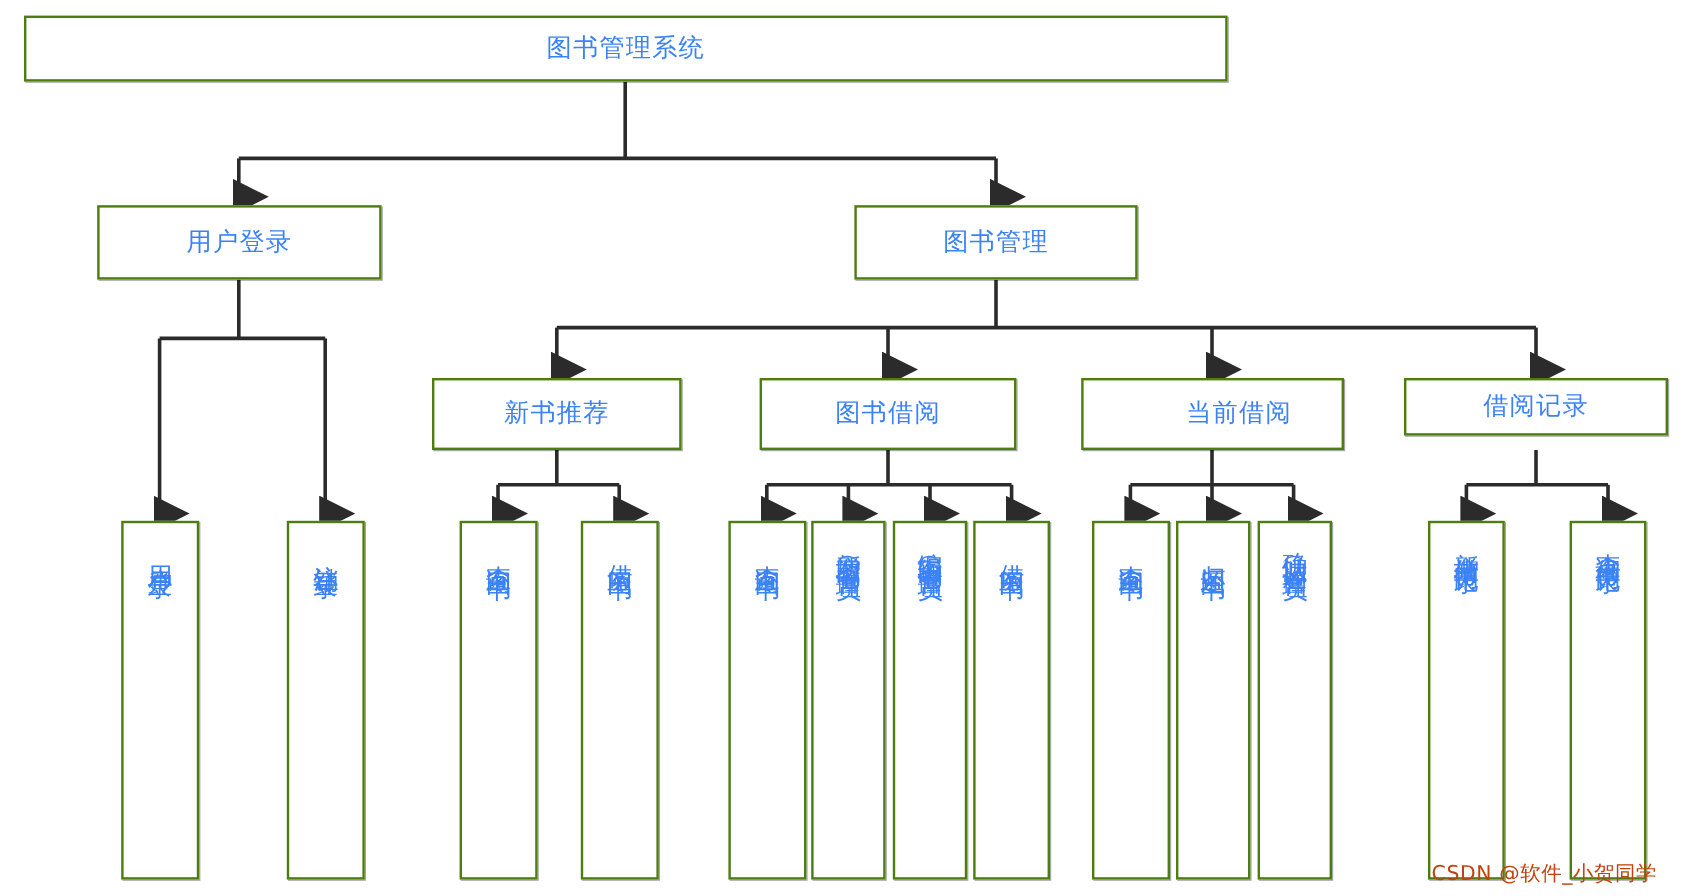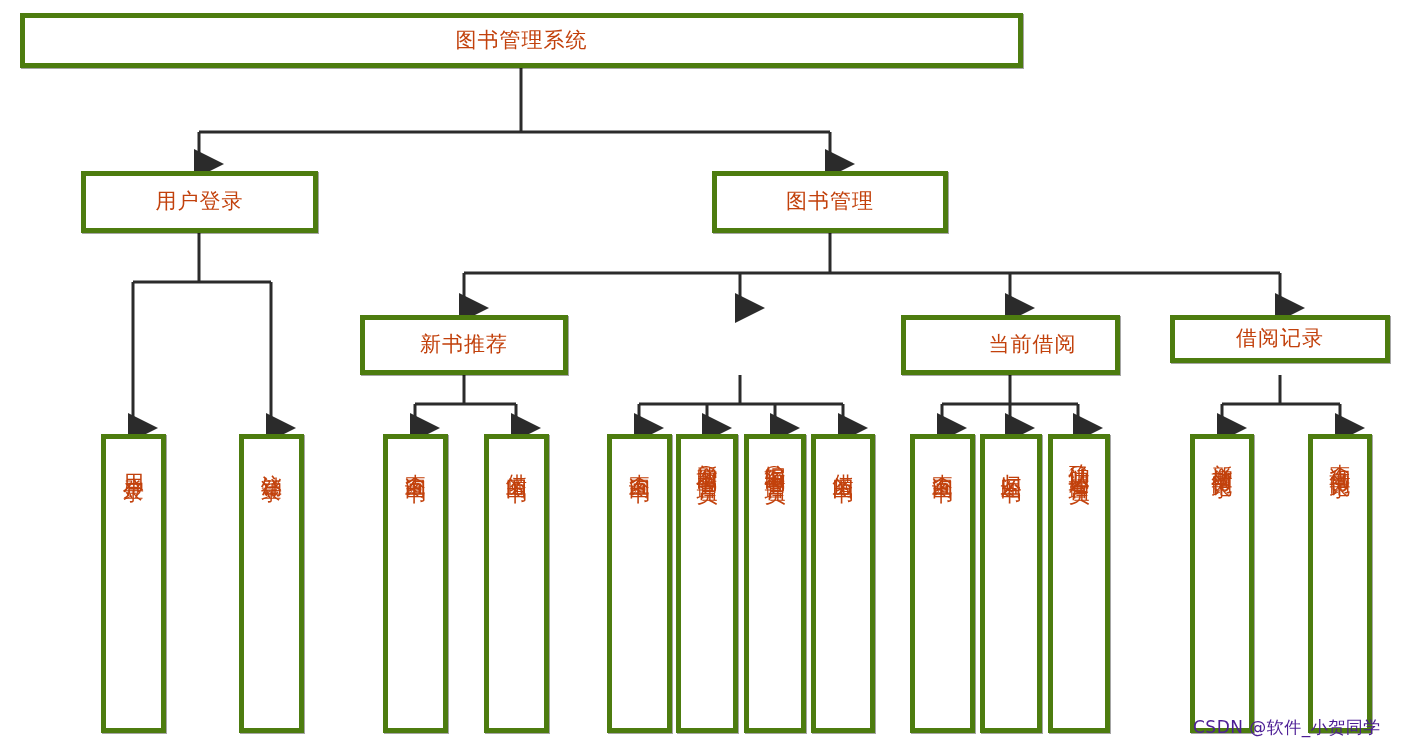--- a/index.html
+++ b/index.html
@@ -22,26 +22,26 @@
     left: 0;
     top: 0;
     width: 1405px;
     height: 747px;
     pointer-events: none;
   }
   .node {
     position: absolute;
     box-sizing: border-box;
     background: #ffffff;
-    border: 5px solid #4d7c0f;
+    border: 2px solid #4d7c0f;
     box-shadow: 1px 1px 0 rgba(0,0,0,0.35);
     display: flex;
     align-items: center;
     justify-content: center;
-    color: #c2410c;
+    color: #3b82f6;
   }
   .node.horizontal .label {
     writing-mode: horizontal-tb;
     font-size: 21px;
     letter-spacing: 1px;
     line-height: 1.2;
     white-space: nowrap;
   }
   .node.vertical {
     align-items: flex-start;
@@ -54,21 +54,21 @@
     font-size: 21px;
     letter-spacing: 3px;
     line-height: 1.05;
     white-space: nowrap;
   }
   .node.vertical.tall-pad {
     padding-top: 8px;
   }
   .watermark {
     position: absolute;
-    color: #4c1d95;
+    color: #c2410c;
     font-size: 17px;
     letter-spacing: 0.5px;
     white-space: nowrap;
     user-select: none;
   }
 </style>
 </head>
 <body>
 
 <div id="canvas">
@@ -133,20 +133,23 @@
   </div>
 
   <div class="node horizontal" style="left:360px; top:315px; width:208px; height:60px;">
     <span class="label">新书推荐</span>
   </div>
 
   <div class="node horizontal" style="left:712px; top:171px; width:236px; height:62px;">
     <span class="label">图书管理</span>
   </div>
 
+  <div class="node horizontal" style="left:633px; top:315px; width:214px; height:60px;">
+    <span class="label">图书借阅</span>
+  </div>
 
   <div class="node horizontal" style="left:901px; top:315px; width:219px; height:60px;padding-left:44px;">
     <span class="label">当前借阅</span>
   </div>
 
   <div class="node horizontal" style="left:1170px; top:315px; width:220px; height:48px;">
     <span class="label">借阅记录</span>
   </div>
 
   <div class="node vertical" style="left:101px; top:434px; width:65px; height:299px;">

